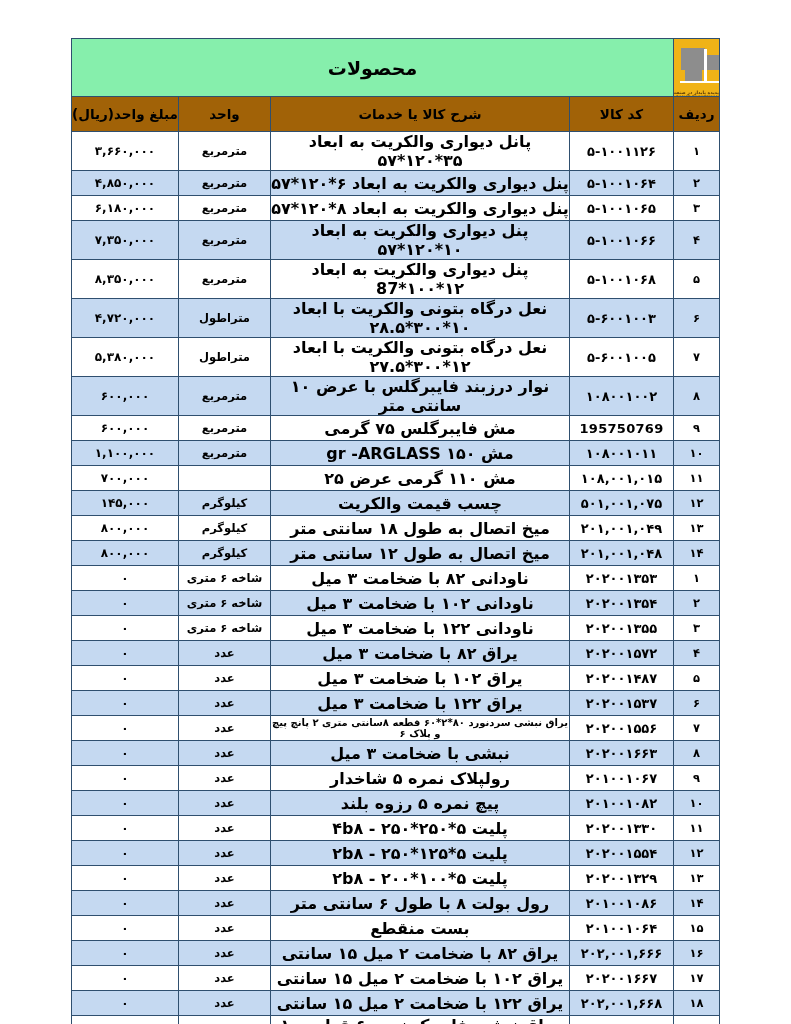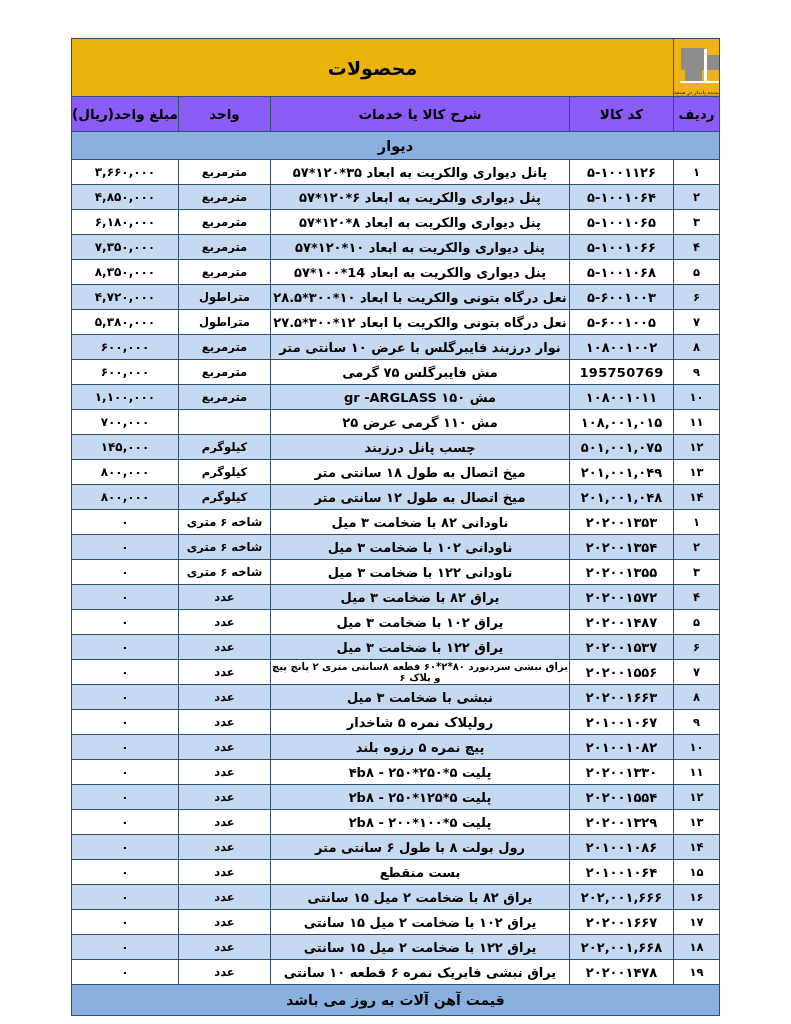--- a/index.html
+++ b/index.html
@@ -48,21 +48,21 @@
   
   col.c-radif  { width: 46px; }
   col.c-code   { width: 104px; }
   col.c-desc   { width: 299px; }
   col.c-unit   { width: 92px; }
   col.c-price  { width: 107px; }
 
   
   .title-row td {
     height: 57px;
-    background: #eab308;
+    background: #86efac;
     border: 1px solid #2f4f6f;
   }
   .title-cell {
     position: relative;
     font-size: 19px;
     letter-spacing: .5px;
     font-weight: bold;
   }
   .logo-cell {
     padding: 0 !important;
@@ -105,41 +105,41 @@
   }
   .logo .tagline2 {
     bottom: -4px;
     color: #7a5509;
     font-size: 3.6px;
   }
 
   
   .head-row td {
     height: 34px;
-    background: #8b5cf6;
+    background: #a16207;
     font-size: 13.5px;
   }
 
   
   .section-row td {
     height: 27px;
     background: #8AB0E0;
     font-size: 14.5px;
   }
 
   
   tr.data td {
     height: 24px;
     font-size: 11.5px;
     background: #ffffff;
   }
   tr.data.alt td {
     background: #C5D9F1;
   }
-  tr.data td.desc { font-size: 13px; }
+  tr.data td.desc { font-size: 16px; }
   tr.data td.code { font-size: 13px; letter-spacing: .3px; }
   tr.data td.price { font-size: 12px; letter-spacing: .3px; }
   tr.data td.num  { font-size: 11.5px; }
   tr.data td.unit { font-size: 11.5px; }
 
   tr.data.tight td.desc { font-size: 10px; }
 
   
   .footer-row td {
     height: 30px;
@@ -176,23 +176,20 @@
             </td>
             <td class="title-cell" colspan="4">محصولات</td>
           </tr>
           <tr class="head-row">
             <td>ردیف</td>
             <td>کد کالا</td>
             <td>شرح کالا یا خدمات</td>
             <td>واحد</td>
             <td>مبلغ واحد(ریال)</td>
           </tr>
-          <tr class="section-row">
-            <td colspan="5">دیوار</td>
-          </tr>
           <tr class="data">
             <td class="num">۱</td>
             <td class="code">۵-۱۰۰۱۱۲۶</td>
             <td class="desc">پانل دیواری والکریت به ابعاد ۳۵*۱۲۰*۵۷</td>
             <td class="unit">مترمربع</td>
             <td class="price">۳,۶۶۰,۰۰۰</td>
           </tr>
           <tr class="data alt">
             <td class="num">۲</td>
             <td class="code">۵-۱۰۰۱۰۶۴</td>
@@ -210,21 +207,21 @@
           <tr class="data alt">
             <td class="num">۴</td>
             <td class="code">۵-۱۰۰۱۰۶۶</td>
             <td class="desc">پنل دیواری والکریت به ابعاد ۱۰*۱۲۰*۵۷</td>
             <td class="unit">مترمربع</td>
             <td class="price">۷,۳۵۰,۰۰۰</td>
           </tr>
           <tr class="data">
             <td class="num">۵</td>
             <td class="code">۵-۱۰۰۱۰۶۸</td>
-            <td class="desc">پنل دیواری والکریت به ابعاد 14*۱۰۰*۵۷</td>
+            <td class="desc">پنل دیواری والکریت به ابعاد ۱۲*۱۰۰*87</td>
             <td class="unit">مترمربع</td>
             <td class="price">۸,۳۵۰,۰۰۰</td>
           </tr>
           <tr class="data alt">
             <td class="num">۶</td>
             <td class="code">۵-۶۰۰۱۰۰۳</td>
             <td class="desc">نعل درگاه بتونی والکریت با ابعاد ۱۰*۳۰۰*۲۸.۵</td>
             <td class="unit">متراطول</td>
             <td class="price">۴,۷۲۰,۰۰۰</td>
           </tr>
@@ -259,21 +256,21 @@
           <tr class="data">
             <td class="num">۱۱</td>
             <td class="code">۱۰۸,۰۰۱,۰۱۵</td>
             <td class="desc">مش ۱۱۰ گرمی عرض ۲۵</td>
             <td class="unit"></td>
             <td class="price">۷۰۰,۰۰۰</td>
           </tr>
           <tr class="data alt">
             <td class="num">۱۲</td>
             <td class="code">۵۰۱,۰۰۱,۰۷۵</td>
-            <td class="desc">چسب پانل درزبند</td>
+            <td class="desc">چسب قیمت والکریت</td>
             <td class="unit">کیلوگرم</td>
             <td class="price">۱۴۵,۰۰۰</td>
           </tr>
           <tr class="data">
             <td class="num">۱۳</td>
             <td class="code">۲۰۱,۰۰۱,۰۴۹</td>
             <td class="desc">میخ اتصال به طول ۱۸ سانتی متر</td>
             <td class="unit">کیلوگرم</td>
             <td class="price">۸۰۰,۰۰۰</td>
           </tr>

